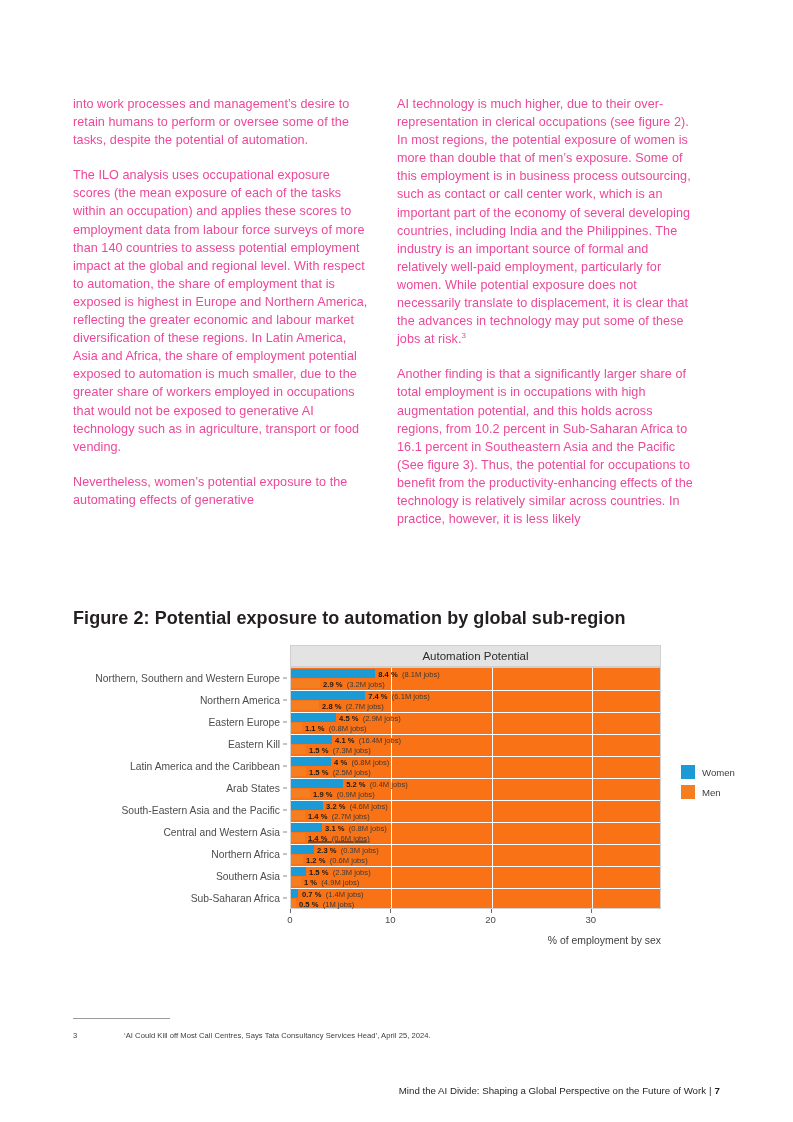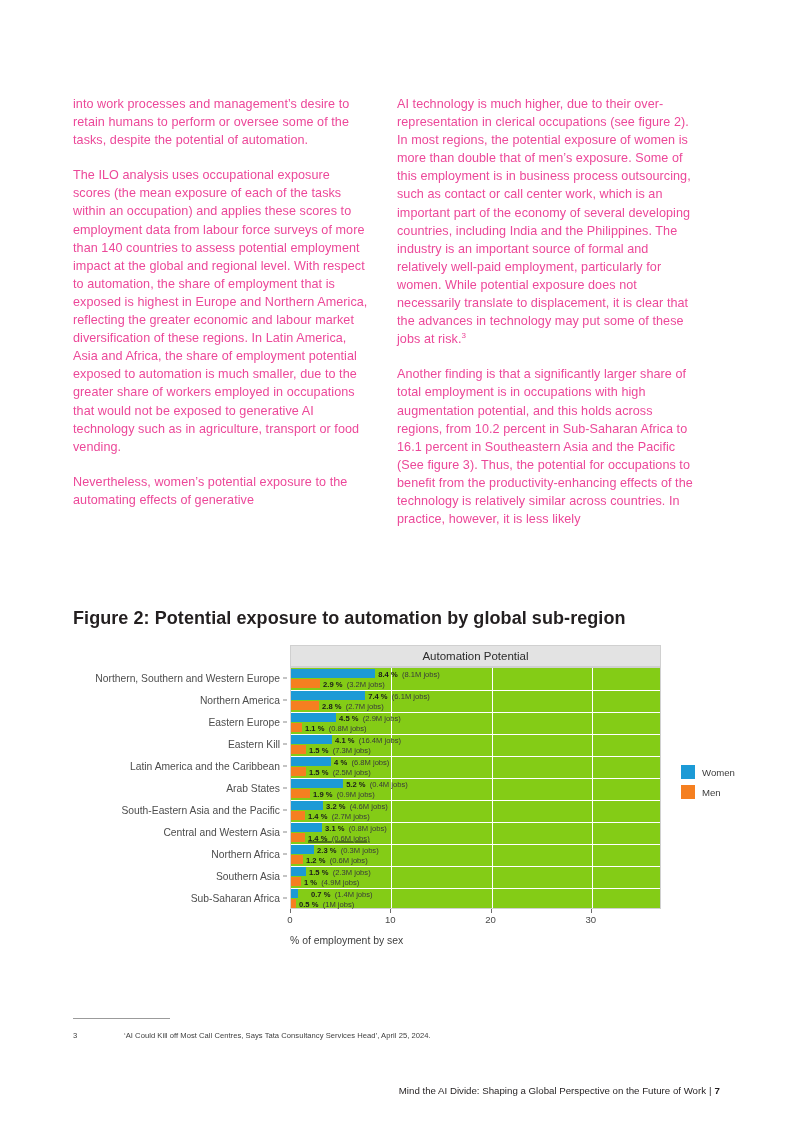--- a/index.html
+++ b/index.html
@@ -61,21 +61,21 @@
     display:flex;align-items:center;justify-content:center;
     font-size:11.5px;
     color:#2b2b2b;
   }
 
   
   .panel{
     position:absolute;
     left:217px;top:22px;
     width:371px;height:242px;
-    background:#84cc16;
+    background:#f97316;
     border:1px solid #d0d0d0;
     box-sizing:border-box;
   }
   .gridline{
     position:absolute;top:0;bottom:0;width:1px;background:#ffffff;
   }
   .rowsep{
     position:absolute;left:0;right:0;height:1px;background:#ffffff;
   }
 
@@ -128,21 +128,21 @@
   }
   .xtlab{
     position:absolute;top:5px;
     transform:translateX(-50%);
     font-size:9.6px;color:#4a4a4a;
   }
   .xtitle{
     position:absolute;
     left:217px;top:290px;
     width:371px;
-    text-align:left;
+    text-align:right;
     font-size:10.4px;
     color:#3d3d3d;
   }
 
   
   .legend{
     position:absolute;
     left:608px;top:120px;
   }
   .leg-item{display:flex;align-items:center;margin-bottom:6px;}
@@ -288,21 +288,21 @@
           <div class="barrow" style="top: 199px; width: 371px;">
             <div class="bar women" style="width: 15.0405px;"></div>
             <div class="blabel" style="left: 18.0405px;"><b>1.5 %</b>&nbsp; <span class="jobs">(2.3M jobs)</span></div>
           </div>
           <div class="barrow" style="top: 209px; width: 371px;">
             <div class="bar men" style="width: 10.027px;"></div>
             <div class="blabel" style="left: 13.027px;"><b>1 %</b>&nbsp; <span class="jobs">(4.9M jobs)</span></div>
           </div>
           <div class="barrow" style="top: 221px; width: 371px;">
             <div class="bar women" style="width: 7.01892px;"></div>
-            <div class="blabel" style="left: 12px; padding-left: 8px;"><b>0.7 %</b>&nbsp; <span class="jobs">(1.4M jobs)</span></div>
+            <div class="blabel" style="left: 3px; padding-left: 8px;"><b>0.7 %</b>&nbsp; <span class="jobs">(1.4M jobs)</span></div>
           </div>
           <div class="barrow" style="top: 231px; width: 371px;">
             <div class="bar men" style="width: 5.01351px;"></div>
             <div class="blabel" style="left: 8.01351px;"><b>0.5 %</b>&nbsp; <span class="jobs">(1M jobs)</span></div>
           </div>
         </div>
       <div class="ylabels" id="ylabels">
           <div class="ylab" style="top: 11px;">Northern, Southern and Western Europe</div>
           <div class="ytick" style="top: 11px;"></div>
           <div class="ylab" style="top: 33px;">Northern America</div>

